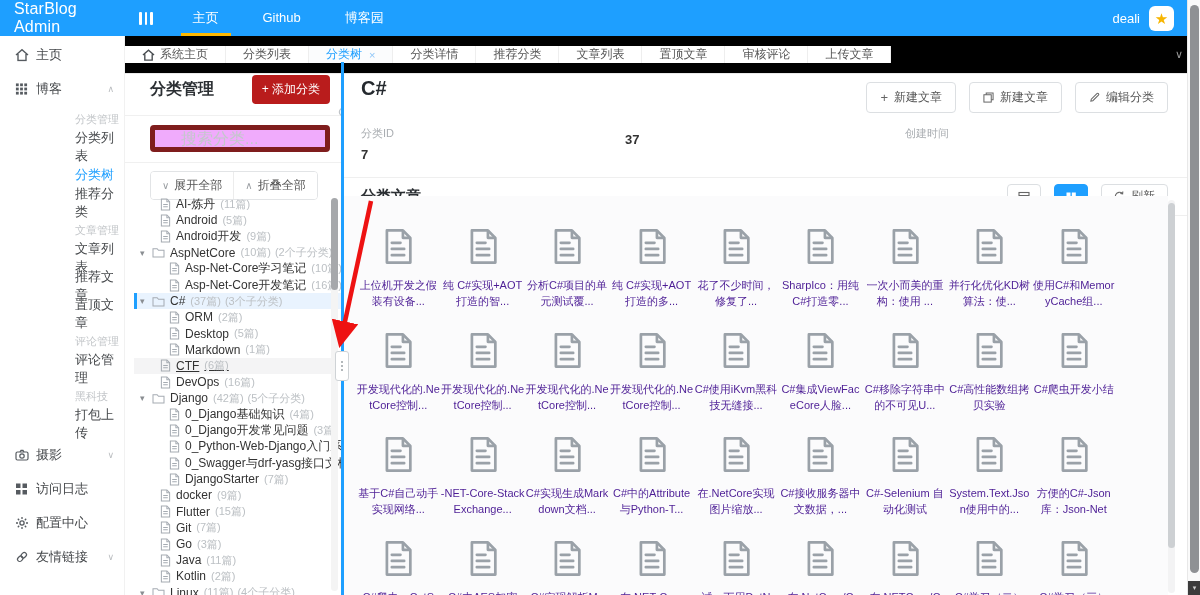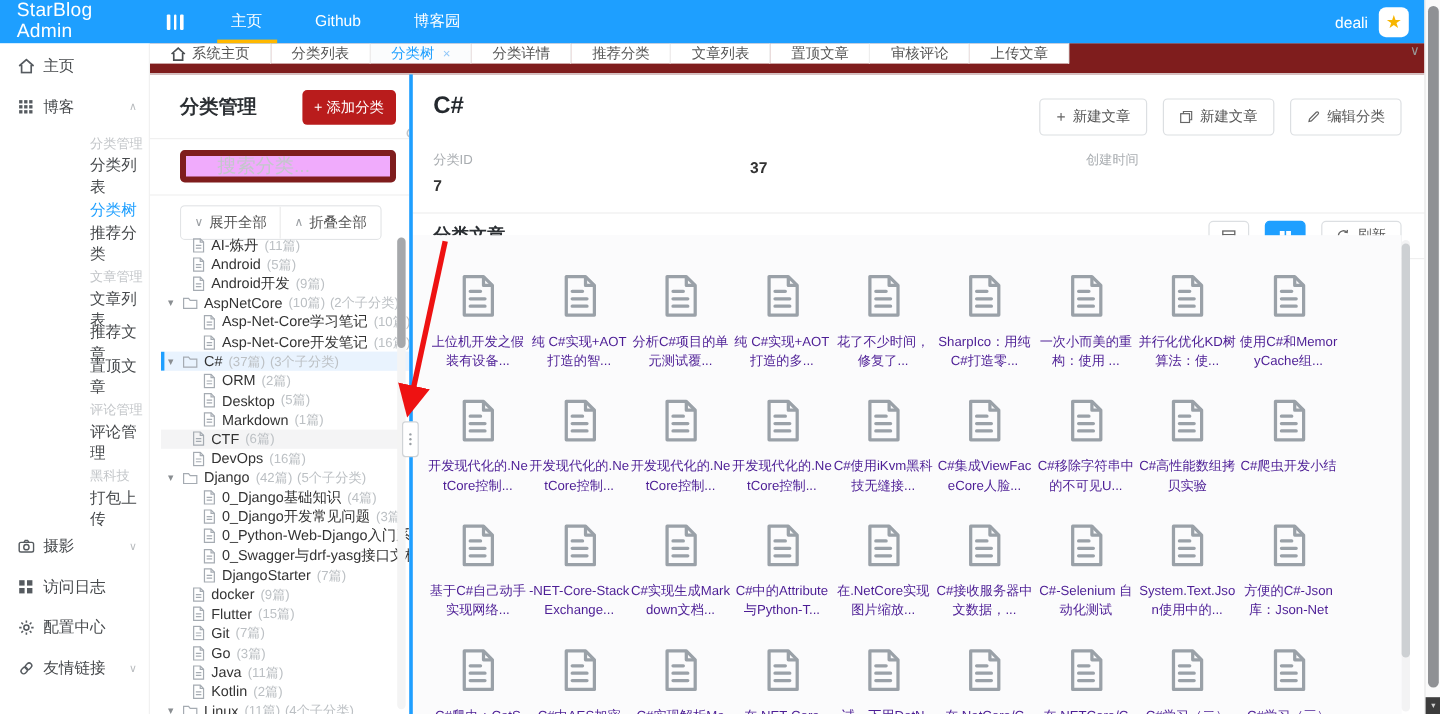--- a/index.html
+++ b/index.html
@@ -11,21 +11,21 @@
   .logo { width:125px; padding-left:14px; color:#fff; font-size:16px; font-weight:normal; letter-spacing:.2px; }
   .hamburger { display:flex; gap:3px; margin:0 18px 0 14px; cursor:pointer; }
   .hamburger i { width:2.5px; height:13px; background:#fff; border-radius:1px; }
   .nav-item { position:relative; height:36px; line-height:36px; padding:0 22px; color:#fff; font-size:13px; cursor:pointer; }
   .nav-item.active::after { content:""; position:absolute; left:10px; right:10px; bottom:0; height:3px; background:#ffb800; }
   .top-right { margin-left:auto; display:flex; align-items:center; gap:9px; padding-right:26px; }
   .username { color:#fff; font-size:13px; }
   .avatar { width:25px; height:25px; background:#fff; border-radius:6px; display:flex; align-items:center; justify-content:center; color:#f7b500; font-size:15px; line-height:1; }
 
   
-  .tabbar { position:absolute; top:36px; left:125px; right:0; height:26px; background:#7f1d1d; border-bottom:1px solid #e9e9e9; display:flex; align-items:flex-start; z-index:5; }
+  .tabbar { position:absolute; top:36px; left:125px; right:0; height:38px; background:#000000; border-bottom:1px solid #e9e9e9; display:flex; align-items:center; z-index:5; }
   .tab { display:flex; align-items:center; gap:5px; padding:0 17px; font-size:12px; color:#555; border-right:1px solid #eee; background:#fff; cursor:pointer; white-space:nowrap; }
   .tab.active { color:#1e9fff; background:#fbfcfd; }
   .tab .close { font-size:11px; color:#8fc6f8; margin-left:2px; }
   .tab-more { margin-left:auto; width:42px; display:flex; align-items:center; justify-content:center; color:#999; font-size:11px; cursor:pointer; }
 
   
   .sidebar { position:absolute; top:36px; left:0; width:125px; bottom:0; background:#fff; border-right:1px solid #f1f1f1; padding-top:2px; z-index:4; }
   .side-item { height:34px; display:flex; align-items:center; padding-left:36px; font-size:13px; color:#46494c; cursor:pointer; position:relative; }
   .side-item .sicon { position:absolute; left:15px; top:50%; transform:translateY(-50%); display:flex; }
   .side-item .chev { position:absolute; right:10px; color:#b9bcbf; font-size:9px; }
@@ -45,21 +45,21 @@
   .tp-tools { margin:8px 0 7px 25px; display:inline-flex; border:1px solid #e2e4e6; border-radius:4px; overflow:hidden; }
   .tp-tool { display:flex; align-items:center; gap:5px; padding:5px 11px; font-size:12px; color:#555; background:#fff; cursor:pointer; }
   .tp-tool + .tp-tool { border-left:1px solid #ececec; }
   .tp-tool .cv { color:#9a9ea2; font-size:10px; }
   .tree { position:absolute; top:134px; left:9px; right:0; bottom:0; overflow:hidden; }
   .tree-row { display:flex; align-items:center; height:16.2px; padding-left:26px; white-space:nowrap; overflow:hidden; position:relative; cursor:pointer; }
   .tree-row.parent { padding-left:6px; }
   .tree-row.lvl1 { padding-left:35px; }
   .tree-row.selected { background:#e9f3fe; }
   .tree-row.selected::before { content:""; position:absolute; left:0; top:0; bottom:0; width:3px; background:#1e9fff; }
-  .tree-row.hovered { background:#f4f4f5; }
+  .tree-row.hovered { background:#f4f4f5;text-decoration:underline; }
   .caret { width:12px; font-size:9px; color:#8a8e92; flex:0 0 auto; }
   .t-ic { margin-right:5px; flex:0 0 auto; }
   .t-name { font-size:12px; color:#333; margin-right:5px; }
   .t-count, .t-subinfo { font-size:11px; color:#bcc0c4; margin-right:4px; }
   .tree-track { position:absolute; top:136px; right:3px; width:7px; bottom:4px; background:#f4f4f4; border-radius:4px; }
   .tree-thumb { position:absolute; top:0; left:0; width:7px; height:92px; background:#a6a8ab; border-radius:4px; }
 
   
   .splitter { position:absolute; top:62px; left:341px; width:3px; bottom:0; background:#1e9fff; z-index:6; }
   .split-handle { position:absolute; top:351px; left:335px; width:14px; height:30px; background:#fff; border:1px solid #cfd3d6; border-radius:3px; z-index:7; display:flex; flex-direction:column; align-items:center; justify-content:center; gap:2px; cursor:col-resize; }

